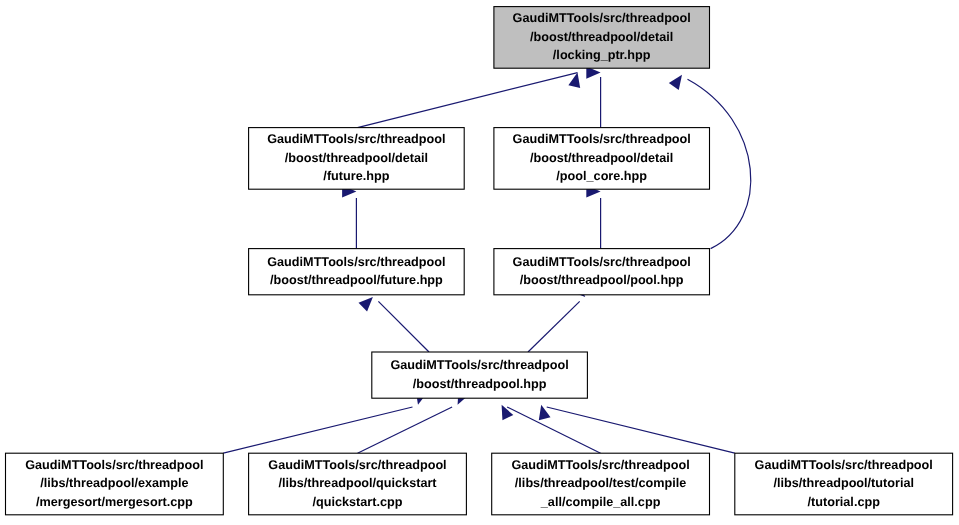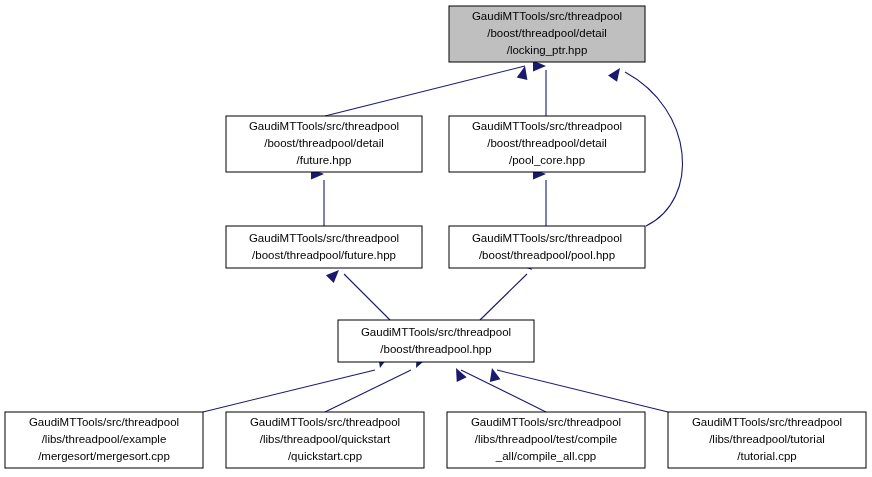--- a/index.html
+++ b/index.html
@@ -10,20 +10,21 @@
   body {
     width: 872px;
     height: 477px;
     font-family: "Liberation Sans", sans-serif;
     overflow: hidden;
   }
   #graph-root {
     position: relative;
     width: 736px;
     height: 477px;
+    font-weight: bold;
   }
   svg#dep-graph {
     display: block;
     width: 872px;
     height: 477px;
   }
   .node-box {
     fill: #ffffff;
     stroke: #000000;
     stroke-width: 1;

